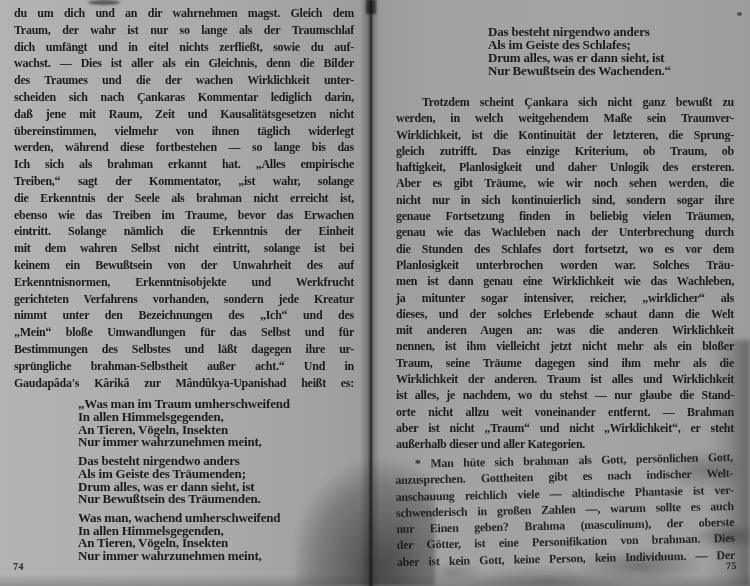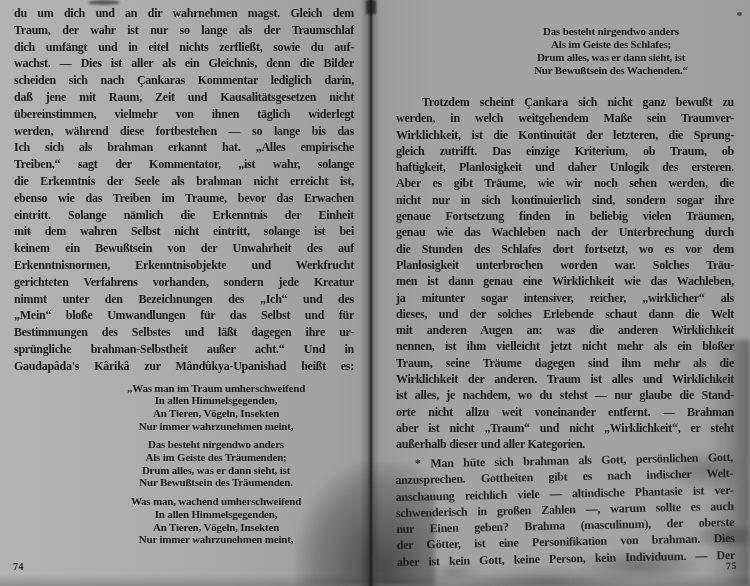--- a/index.html
+++ b/index.html
@@ -20,22 +20,22 @@
   #right-para1 .jline, #right-para2 .jline { line-height:16.3px; }
   .jline { white-space:normal; }
   #right-para1 .jline:first-child { text-indent:26px; }
   #right-para1 .jline:last-child  { text-align-last:left; }
   #right-para2 .jline:first-child { text-indent:20px; }
 
   .poem { margin-left:64px; margin-top:7px; }
   .poem-right { margin-left:92px; margin-top:25px; }
   .stanza { margin-bottom:6px; }
   .pline {
-    font-size:11px; font-weight:700; line-height:12.7px;
-    letter-spacing:-0.2px; text-align:center; white-space:nowrap;
+    font-size:13px; font-weight:700; line-height:12.7px;
+    letter-spacing:-0.2px; text-align:left; white-space:nowrap;
   }
   .poem-right .pline { line-height:13px; }
   #right-para1 { margin-top:17px; }
   #right-para2 { margin-top:3px; transform:rotate(-1.2deg); transform-origin:0 50%; color:#242424; }
 
   .pagenum { position:absolute; font-size:10px; font-weight:700; color:#2a2a2a; letter-spacing:0.5px; }
   .pagenum-left  { left:13px;  top:561px; }
   .pagenum-right { left:726px; top:560px; transform:rotate(-1.5deg); }
 
   
@@ -75,20 +75,21 @@
 <body>
 
 <div class="book">
 
   <div class="page-col col-left">
     <div id="left-prose">
         <div class="jline">du um dich und an dir wahrnehmen magst. Gleich dem</div>
         <div class="jline">Traum, der wahr ist nur so lange als der Traumschlaf</div>
         <div class="jline">dich umfängt und in eitel nichts zerfließt, sowie du auf-</div>
         <div class="jline">wachst. — Dies ist aller als ein Gleichnis, denn die Bilder</div>
+        <div class="jline">des Traumes und die der wachen Wirklichkeit unter-</div>
         <div class="jline">scheiden sich nach Çankaras Kommentar lediglich darin,</div>
         <div class="jline">daß jene mit Raum, Zeit und Kausalitätsgesetzen nicht</div>
         <div class="jline">übereinstimmen, vielmehr von ihnen täglich widerlegt</div>
         <div class="jline">werden, während diese fortbestehen — so lange bis das</div>
         <div class="jline">Ich sich als brahman erkannt hat. „Alles empirische</div>
         <div class="jline">Treiben,“ sagt der Kommentator, „ist wahr, solange</div>
         <div class="jline">die Erkenntnis der Seele als brahman nicht erreicht ist,</div>
         <div class="jline">ebenso wie das Treiben im Traume, bevor das Erwachen</div>
         <div class="jline">eintritt. Solange nämlich die Erkenntnis der Einheit</div>
         <div class="jline">mit dem wahren Selbst nicht eintritt, solange ist bei</div>

